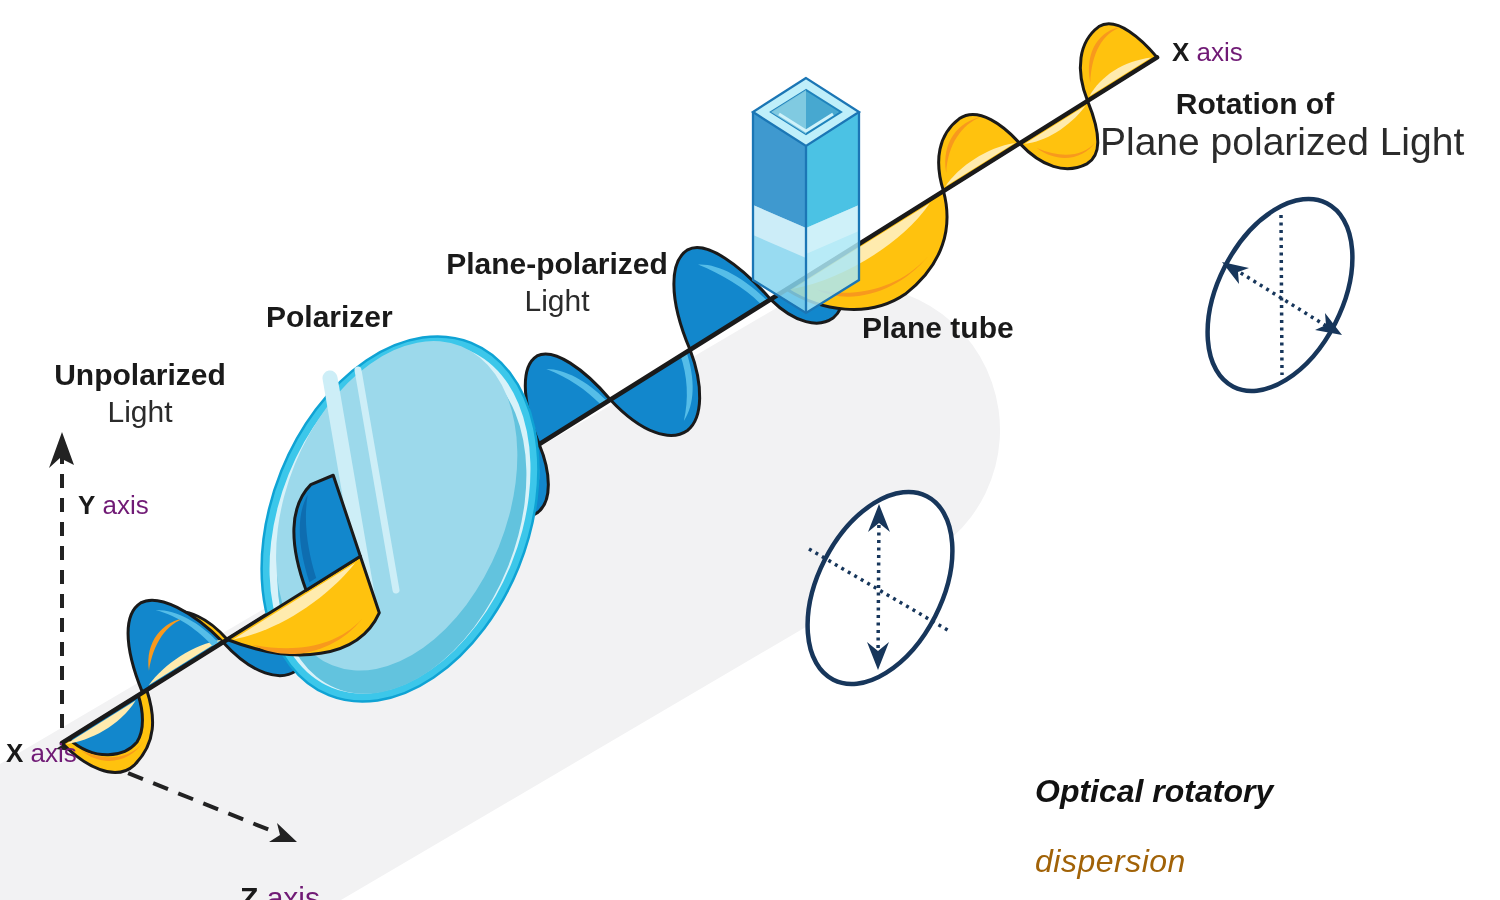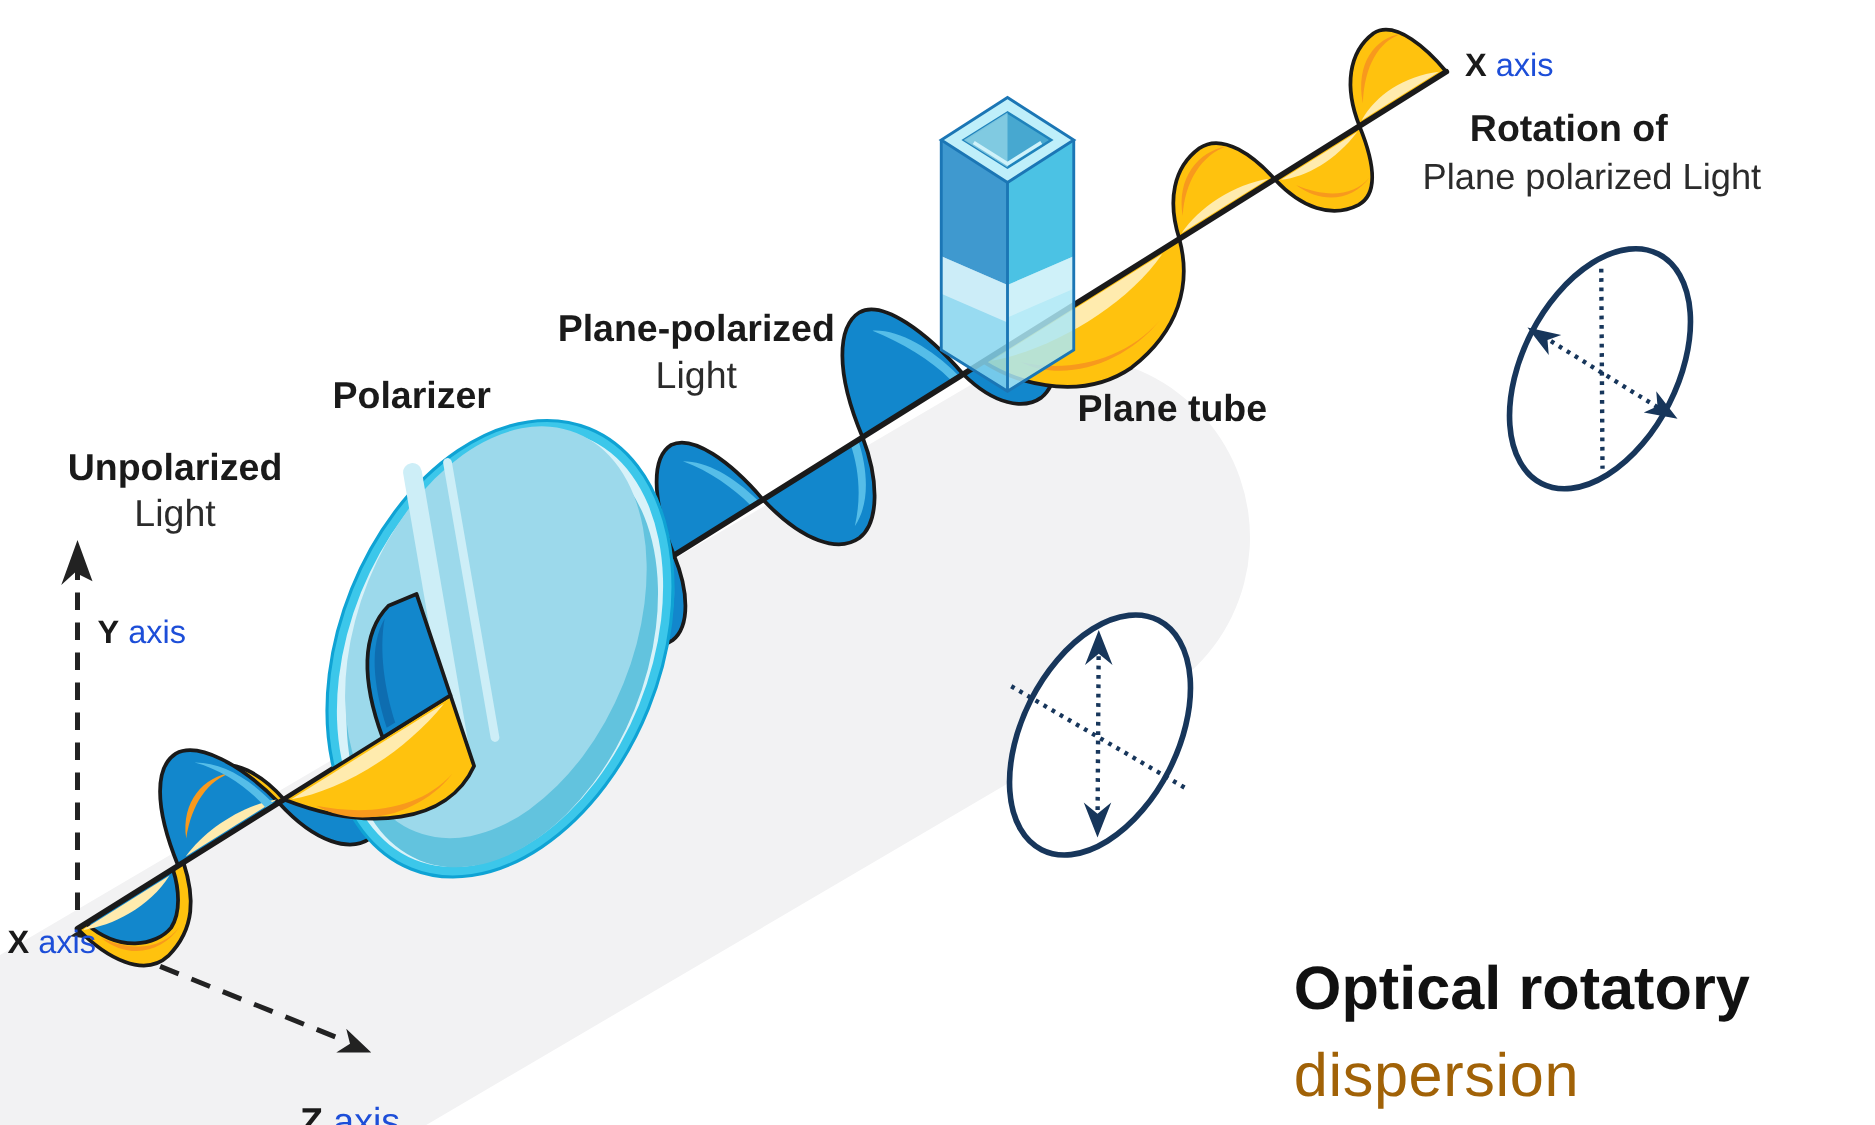--- a/index.html
+++ b/index.html
@@ -9,27 +9,27 @@
   .lbl{position:absolute;color:#1a1a1a;white-space:nowrap;}
   .center{text-align:center;}
   .b{font-weight:700;}
   .r{font-weight:400;color:#2b2b2b;}
   .lbl-unpolarized{left:30px;top:356px;width:220px;font-size:30px;line-height:37px;}
   .lbl-polarizer{left:226px;top:300px;font-size:30px;margin-left:40px;}
   .lbl-planepol{left:428px;top:245px;width:258px;font-size:30px;line-height:37px;}
   .lbl-sampletube{left:862px;top:311px;font-size:30px;}
   .lbl-xaxis-top{left:1172px;top:37px;font-size:26px;}
   .lbl-rotation{left:1100px;top:85px;width:310px;font-size:30px;line-height:38px;}
-  .lbl-rotation .line2{font-size:29px;padding-left:37px;}
+  .lbl-rotation .line2{font-size:39px;}
   .lbl-yaxis{left:78px;top:474px;font-size:26px;margin-top:16px;}
   .lbl-xaxis-bottom{left:6px;top:738px;font-size:26px;}
   .lbl-zaxis{left:240px;top:881px;font-size:30px;}
-  .lbl-title{left:1035px;top:756px;font-size:49px;line-height:70px;color:#111;}
+  .lbl-title{left:1035px;top:756px;font-size:32px;line-height:70px;color:#111;font-style:italic;}
   .lbl-title .line2{font-weight:400;color:#a16207;letter-spacing:0.5px;}
-  .axis-word{color:#1d4ed8;font-weight:400;}
+  .axis-word{color:#701a75;font-weight:400;}
 </style>
 </head>
 <body>
 
 <div class="canvas">
 
 <svg width="1500" height="900" viewBox="0 0 1500 900">
 
   <line x1="855" y1="430" x2="-320" y2="1120" stroke="#F2F2F3" stroke-width="290" stroke-linecap="round"></line>
 

